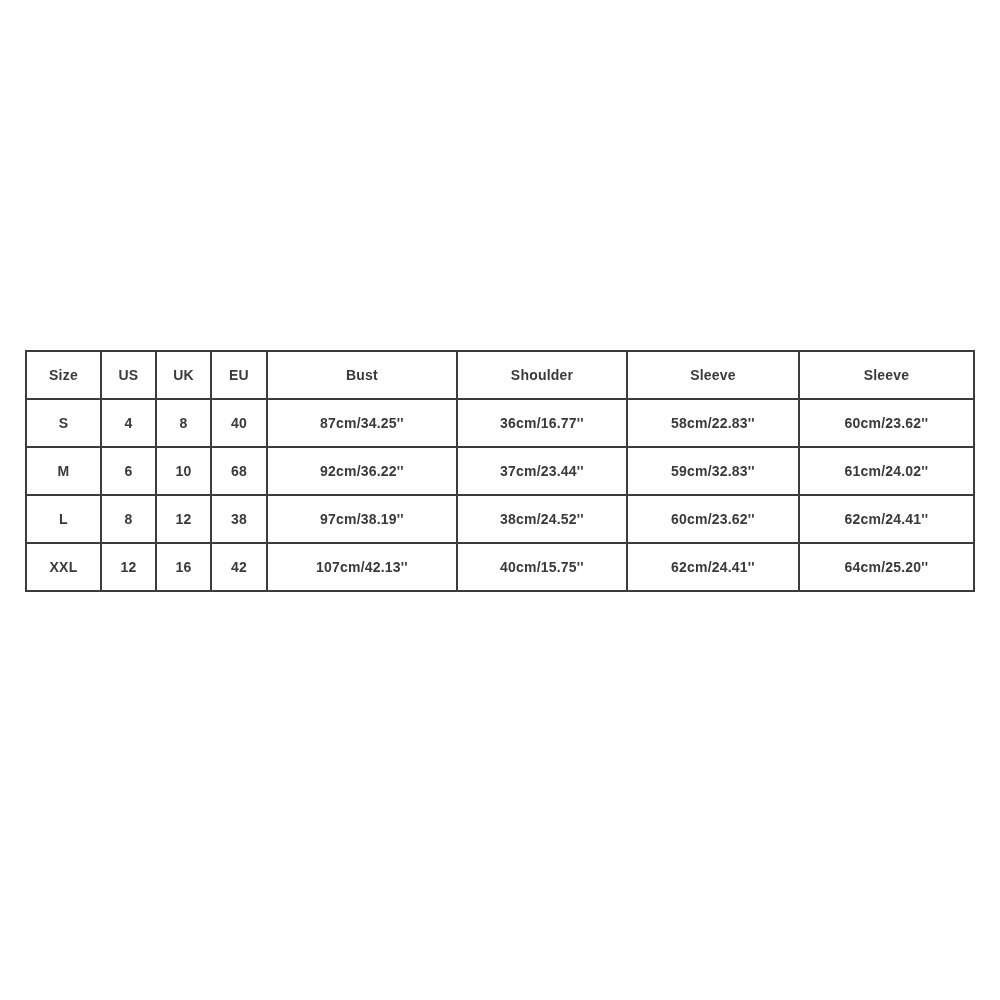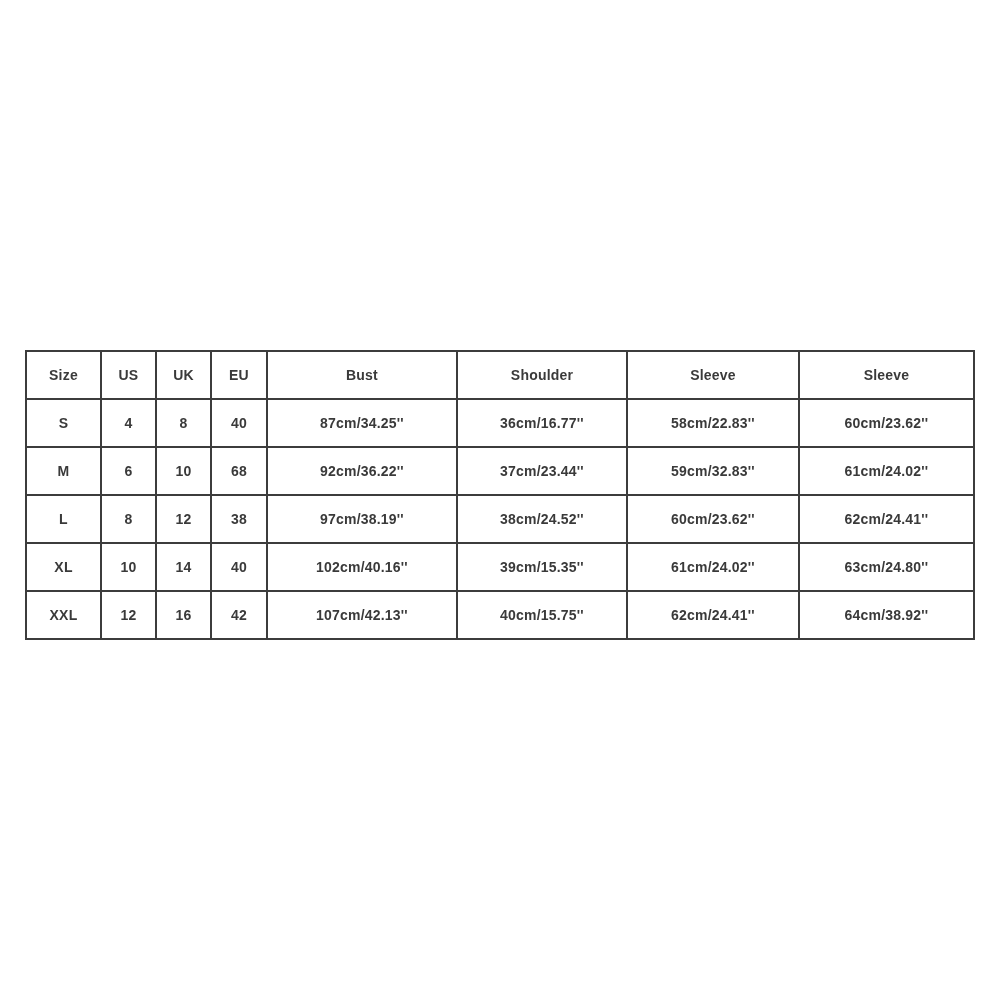--- a/index.html
+++ b/index.html
@@ -100,34 +100,24 @@
           <td>L</td>
           <td>8</td>
           <td>12</td>
           <td>38</td>
           <td>97cm/38.19''</td>
           <td>38cm/24.52''</td>
           <td>60cm/23.62''</td>
           <td>62cm/24.41''</td>
         </tr>
         <tr>
-          <td>XL</td>
-          <td>10</td>
-          <td>14</td>
-          <td>40</td>
-          <td>102cm/40.16''</td>
-          <td>39cm/15.35''</td>
-          <td>61cm/24.02''</td>
-          <td>63cm/24.80''</td>
-        </tr>
-        <tr>
           <td>XXL</td>
           <td>12</td>
           <td>16</td>
           <td>42</td>
           <td>107cm/42.13''</td>
           <td>40cm/15.75''</td>
           <td>62cm/24.41''</td>
-          <td>64cm/38.92''</td>
+          <td>64cm/25.20''</td>
         </tr>
       </tbody>
   </table>
 </div>
 
 </body></html>

